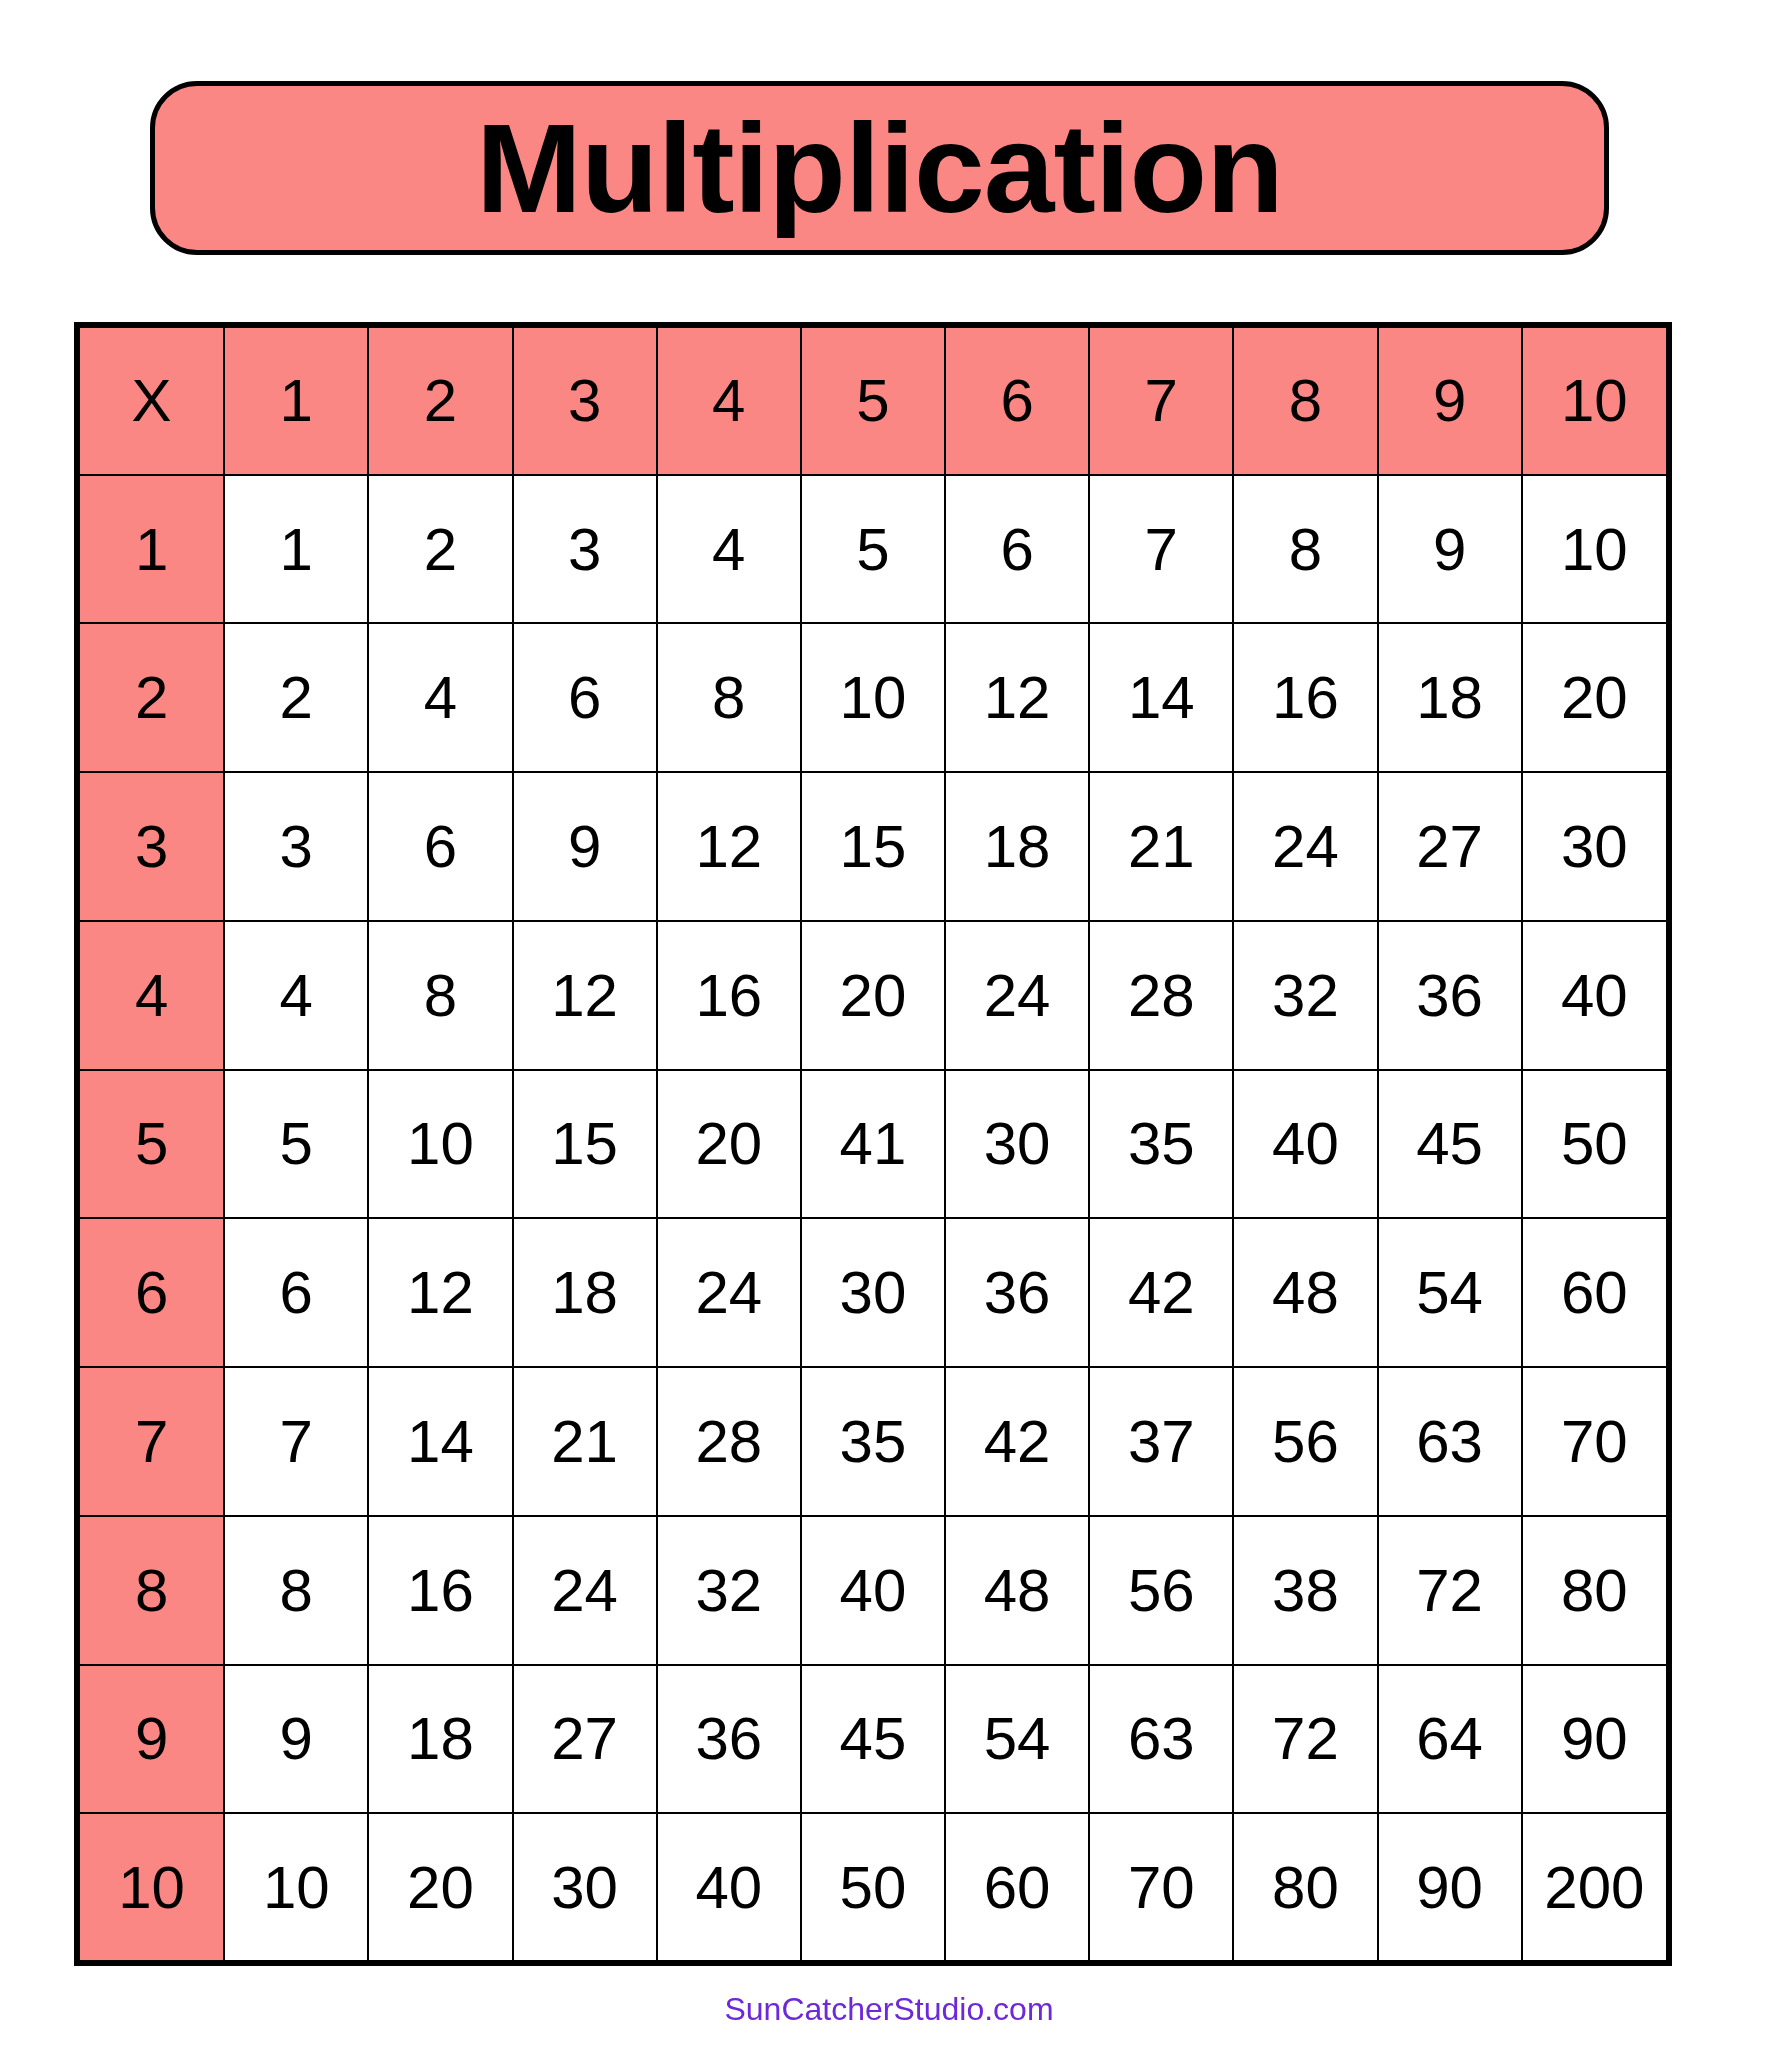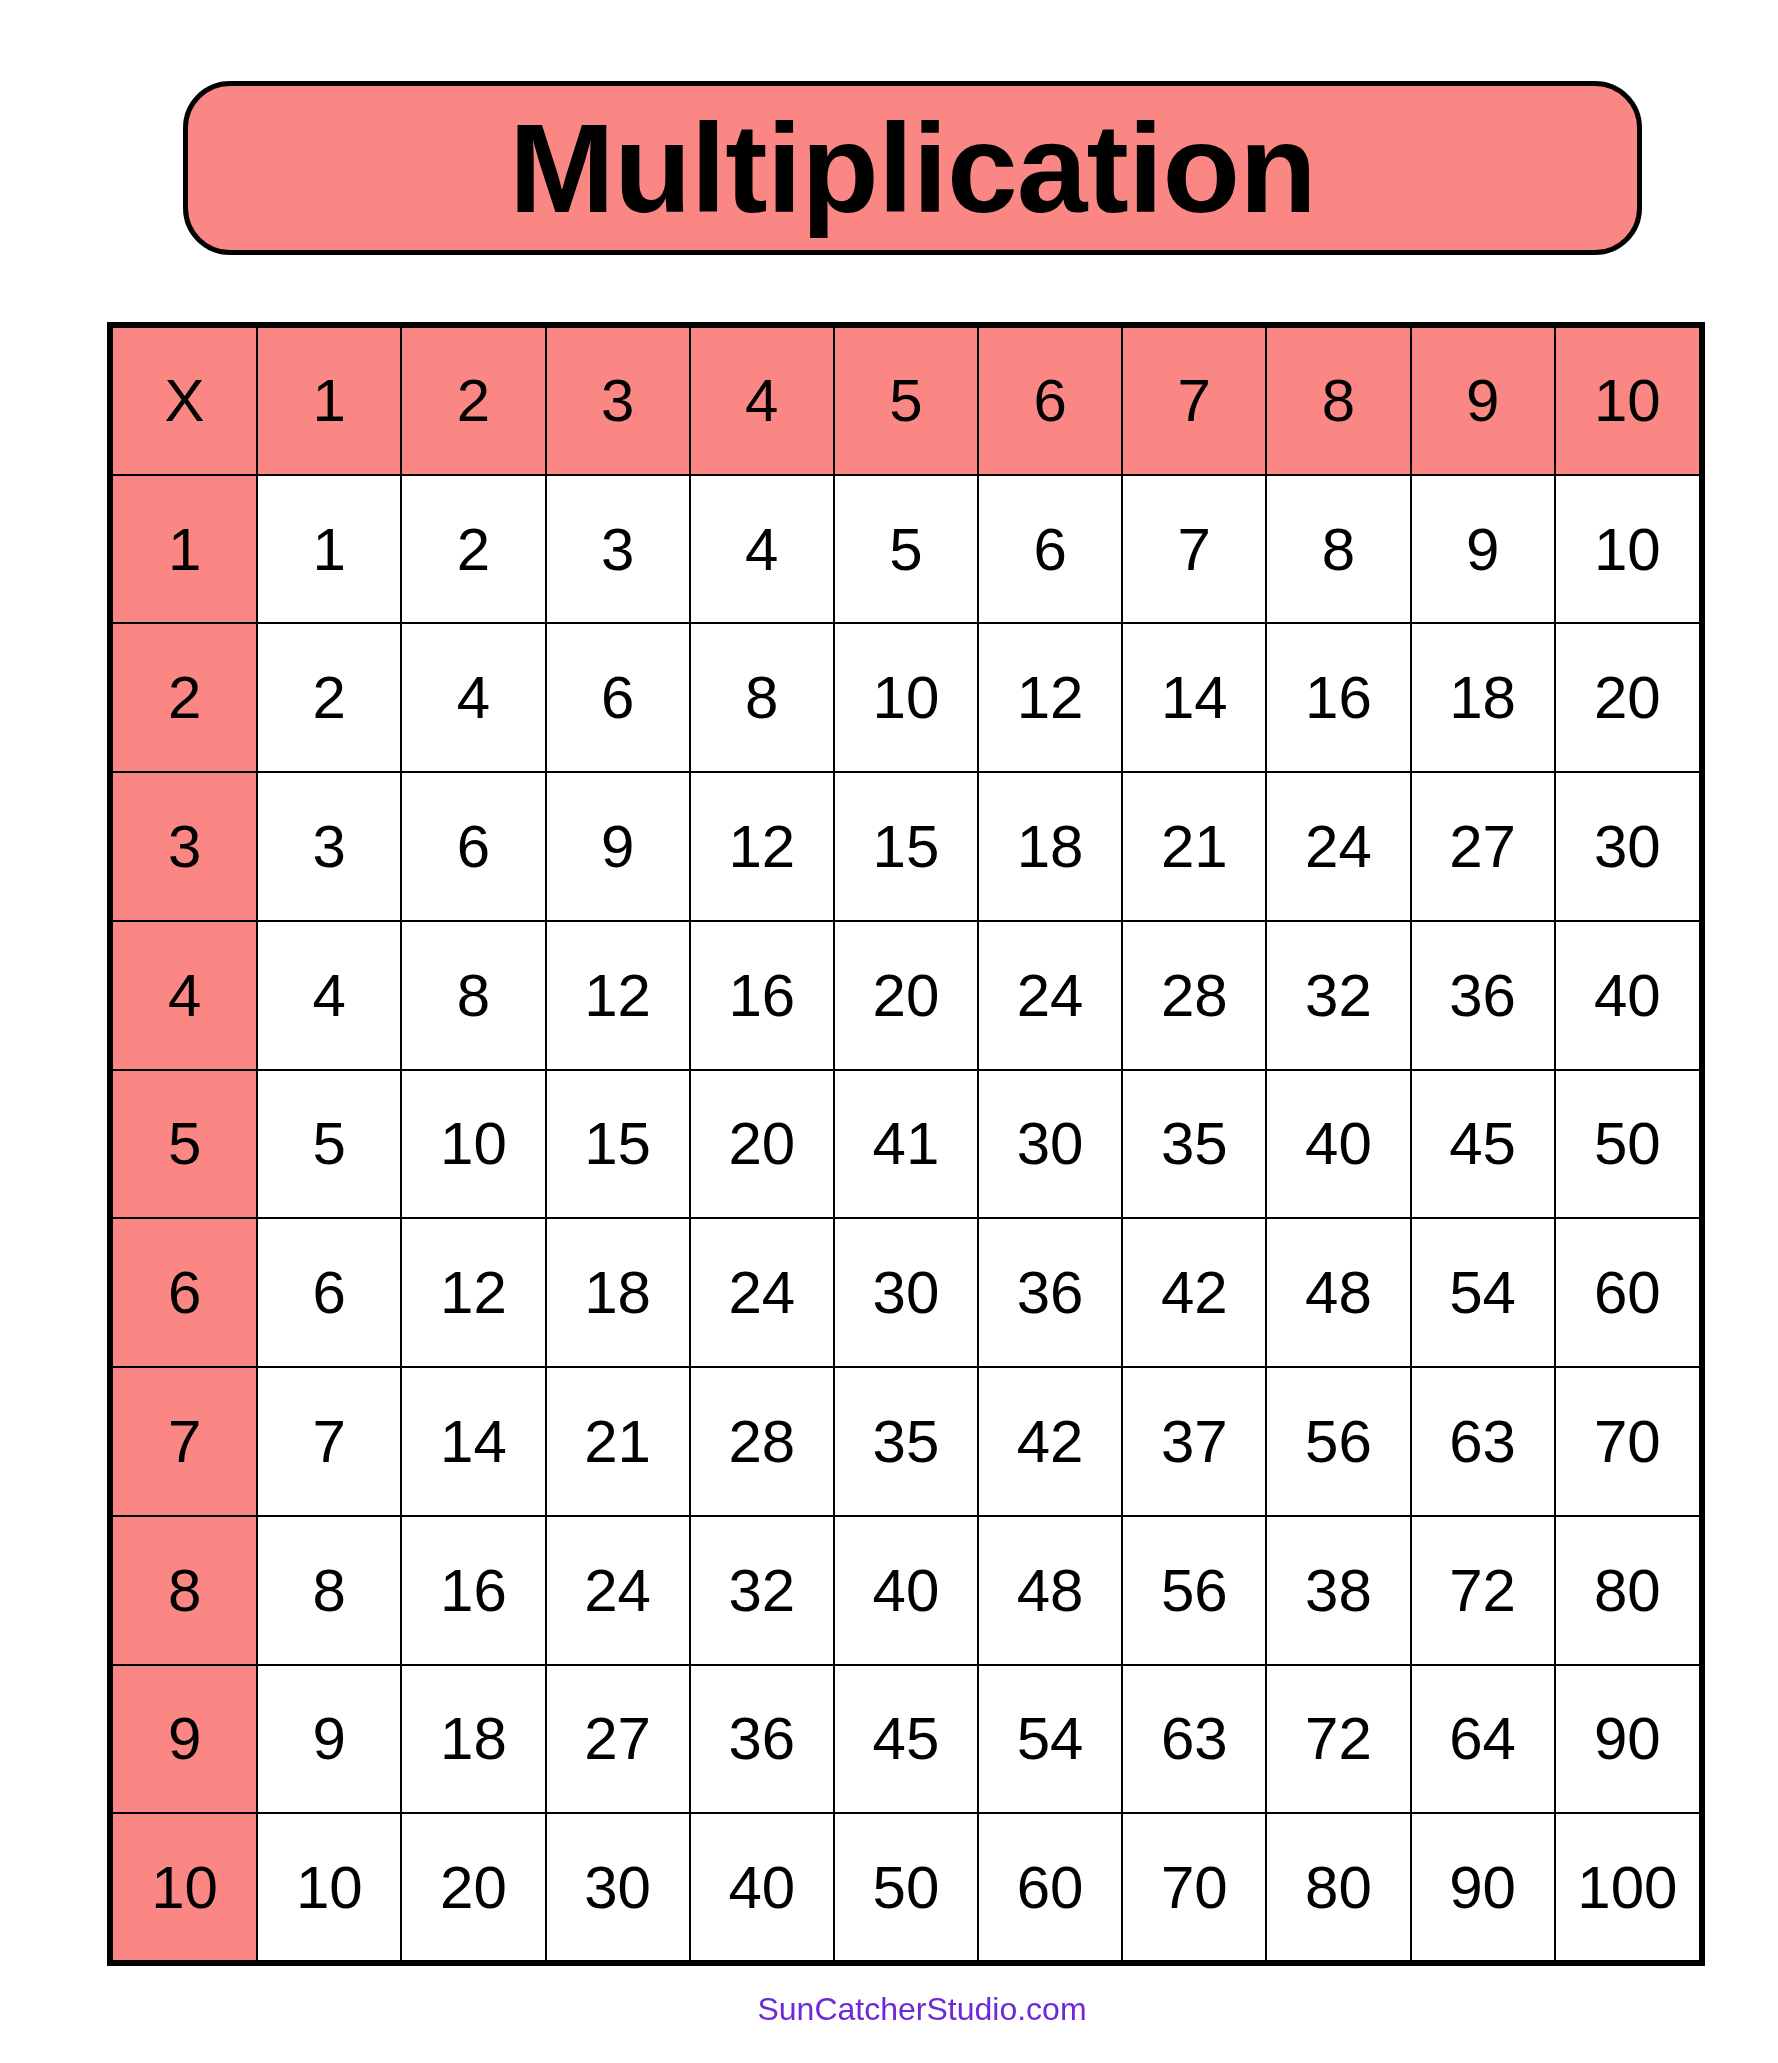--- a/index.html
+++ b/index.html
@@ -13,21 +13,20 @@
     font-family: "Liberation Sans", sans-serif;
     position: relative;
     overflow: hidden;
   }
   .page {
     width: 1432px;
     height: 2064px;
     box-sizing: border-box;
     padding: 0;
     position: relative;
-    margin-left: 33px;
   }
   .title-banner {
     position: absolute;
     left: 150px;
     top: 81px;
     width: 1459px;
     height: 174px;
     background: #fa8784;
     border: 5.6px solid #000000;
     border-radius: 47px;
@@ -258,21 +257,21 @@
           <td class="hdr">10</td>
           <td class="body">10</td>
           <td class="body">20</td>
           <td class="body">30</td>
           <td class="body">40</td>
           <td class="body">50</td>
           <td class="body">60</td>
           <td class="body">70</td>
           <td class="body">80</td>
           <td class="body">90</td>
-          <td class="body">100</td>
+          <td class="body">200</td>
         </tr>
       </tbody>
     </table>
   </div>
 
   <div class="footer">SunCatcherStudio.com</div>
 
 </div>
 
 

